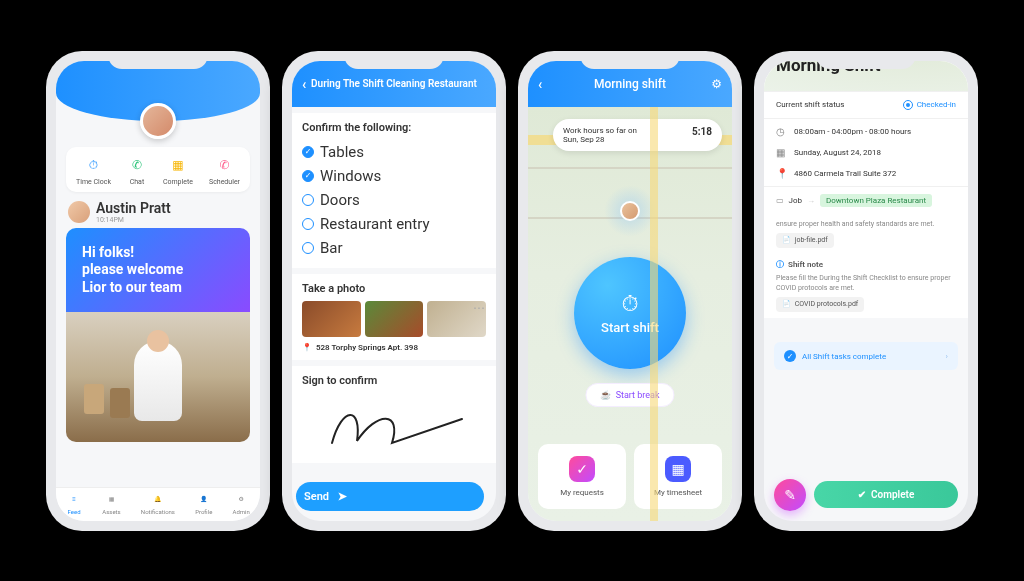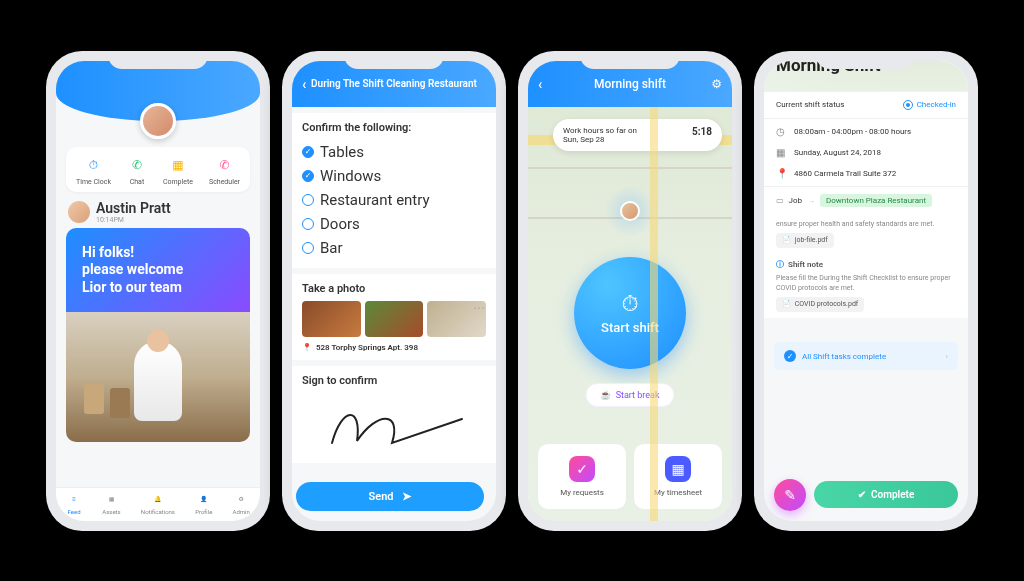--- a/index.html
+++ b/index.html
@@ -128,21 +128,21 @@
   .thumbs { display:flex; gap:4px; }
   .thumb { flex:1; height:36px; border-radius:4px; background:linear-gradient(135deg,#8a4b2a,#c77b3f); }
   .thumb:nth-child(2){ background:linear-gradient(135deg,#5a8a3a,#a84b2a);}
   .thumb:nth-child(3){ background:linear-gradient(135deg,#c0b090,#e0d8c8);}
   .addr { display:flex; align-items:center; gap:4px; font-size:8px; font-weight:600; color:#333; margin-top:6px; }
   .sigbox { height:62px; position:relative; }
   .sigbox svg { position:absolute; left:20px; top:8px; }
   .sendbtn {
     position:absolute; bottom:10px; left:4px; right:12px;
     background:#1e9fff; color:#fff; border-radius:18px;
-    text-align:center; padding:8px; font-size:11px; font-weight:600;
+    text-align:left; padding:8px; font-size:11px; font-weight:600;
   }
   .more { position:absolute; right:10px; color:#aaa; font-size:12px; letter-spacing:1px; }
 
   
   .s3 .topbar { display:flex; align-items:center; justify-content:center; color:#fff; font-size:12px; font-weight:500; }
   .gear { position:absolute; right:10px; color:#fff; font-size:12px; }
   .map {
     position:absolute;
     top:46px; left:0; right:0; bottom:0;
     background: linear-gradient(180deg,#dfe9d6 0%,#e6eee0 40%,#e9f1e6 100%);
@@ -313,25 +313,25 @@
           <div class="chkrow">
             <div class="chkbox checked"></div>
             <span>Tables</span>
           </div>
           <div class="chkrow">
             <div class="chkbox checked"></div>
             <span>Windows</span>
           </div>
           <div class="chkrow">
             <div class="chkbox"></div>
-            <span>Restaurant entry</span>
+            <span>Doors</span>
           </div>
           <div class="chkrow">
             <div class="chkbox"></div>
-            <span>Doors</span>
+            <span>Restaurant entry</span>
           </div>
           <div class="chkrow">
             <div class="chkbox"></div>
             <span>Bar</span>
           </div>
         </div>
     </div>
     <div class="section" style="position:relative">
       <div class="seclabel">Take a photo</div>
       <span class="more">⋯</span>

